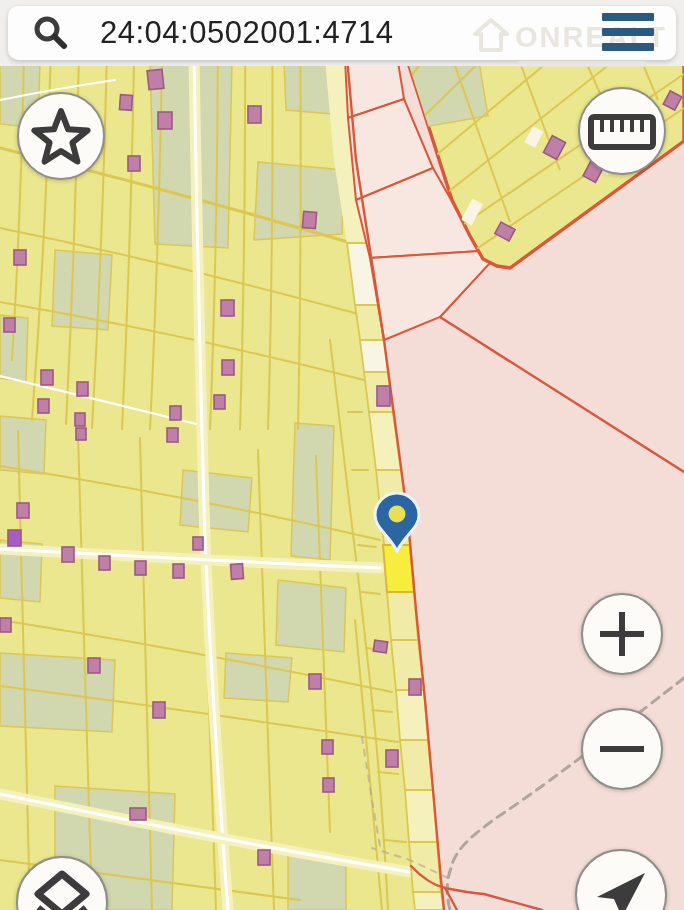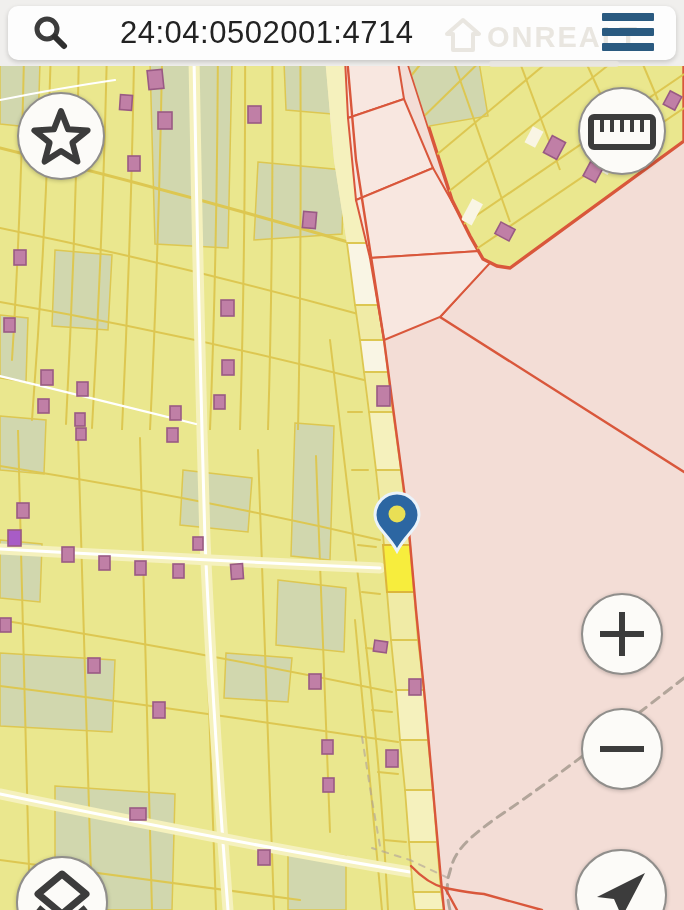--- a/index.html
+++ b/index.html
@@ -37,23 +37,23 @@
 
   
   .topbar{position:absolute;left:0;top:0;width:684px;height:66px;background:var(--bar-bg);z-index:20;}
   .search-pill{
     position:absolute;left:8px;top:6px;width:668px;height:54px;background:var(--pill-bg);
     border-radius:10px;box-shadow:0 2px 5px rgba(0,0,0,.18);
   }
   .search-icon-wrap{position:absolute;left:24px;top:9px;width:36px;height:36px;}
   .search-value{
     position:absolute;left:92px;top:0;height:54px;line-height:54px;
-    font-size:31px;color:var(--search-text);letter-spacing:.5px;white-space:nowrap;margin-left:20px;
+    font-size:31px;color:var(--search-text);letter-spacing:.5px;white-space:nowrap;
   }
-  .watermark{position:absolute;left:435px;top:9px;width:200px;height:46px;color:var(--watermark);z-index:1;}
+  .watermark{position:absolute;left:463px;top:9px;width:200px;height:46px;color:var(--watermark);z-index:1;}
   .wm-row{display:flex;align-items:center;gap:4px;}
   .wm-text{font-size:29px;font-weight:bold;letter-spacing:2px;line-height:30px;}
   .wm-sub{margin:2px 0 0 46px;width:130px;height:6px;border-radius:3px;background:var(--watermark);opacity:.8;}
   .hamburger{position:absolute;right:30px;top:13px;width:52px;height:38px;z-index:3;cursor:pointer;}
   .hamburger .bar{width:52px;height:8px;background:var(--menu-blue);margin-bottom:7px;border-radius:1px;}
   .hamburger .bar:last-child{margin-bottom:0;}
 
   
   .fab{
     position:absolute;border-radius:50%;background:var(--btn-bg);

